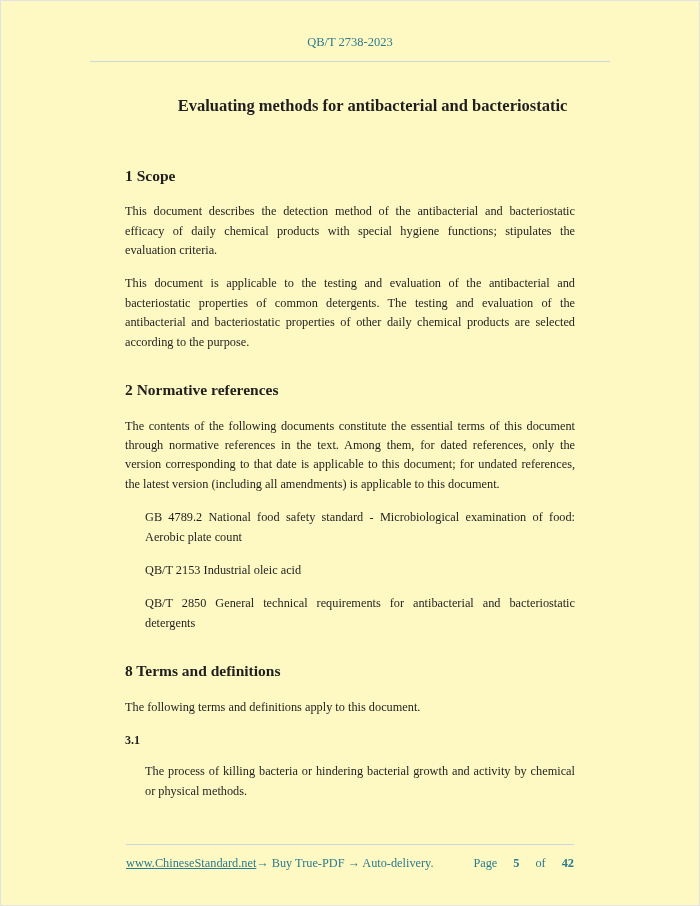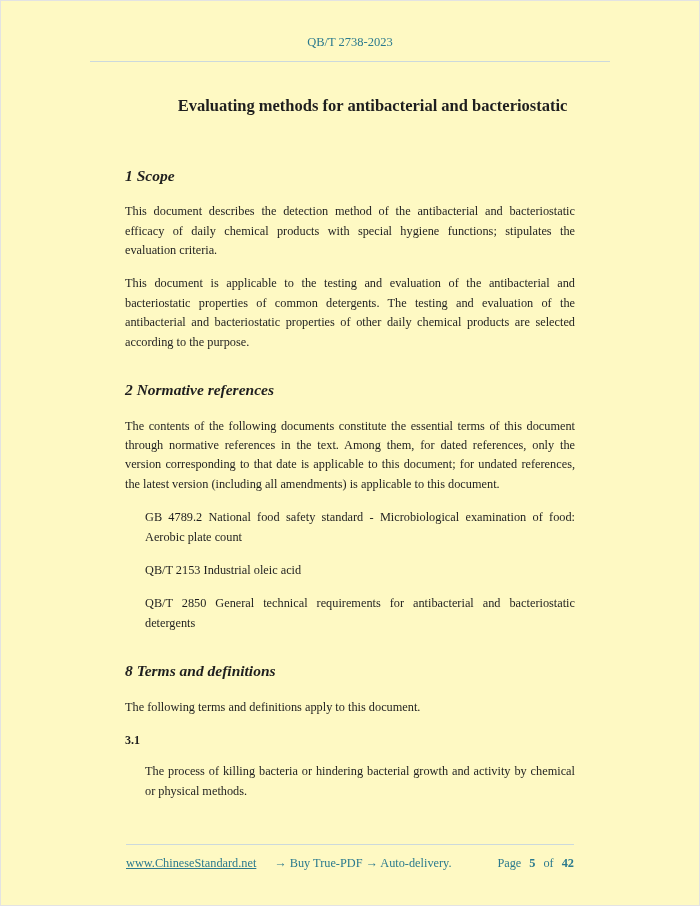--- a/index.html
+++ b/index.html
@@ -49,21 +49,20 @@
   
   .content {
     width: 450px;
     margin: 0 auto;
   }
   .section-heading {
     font-size: 15.5px;
     font-weight: bold;
     margin: 28px 0 0;
     line-height: 1.25;
-    font-style: italic;
   }
   .section-heading.first {
     margin-top: 50px;
   }
   .para {
     font-size: 12.3px;
     line-height: 1.58;
     text-align: justify;
     margin: 14px 0 0;
   }
@@ -98,26 +97,26 @@
   .footer-row {
     display: flex;
     justify-content: space-between;
     align-items: baseline;
     font-size: 12.3px;
     color: var(--accent, #2b7a8e);
   }
   .footer-left {
     display: flex;
     align-items: baseline;
-    gap: 18px;
+    gap: 0;
   }
   .footer-right {
     display: flex;
     align-items: baseline;
-    gap: 8px;
+    gap: 16px;
   }
   .site-link {
     color: var(--accent, #2b7a8e);
     text-decoration: underline;
     cursor: pointer;
   }
   .bold {
     font-weight: bold;
   }
 </style>

